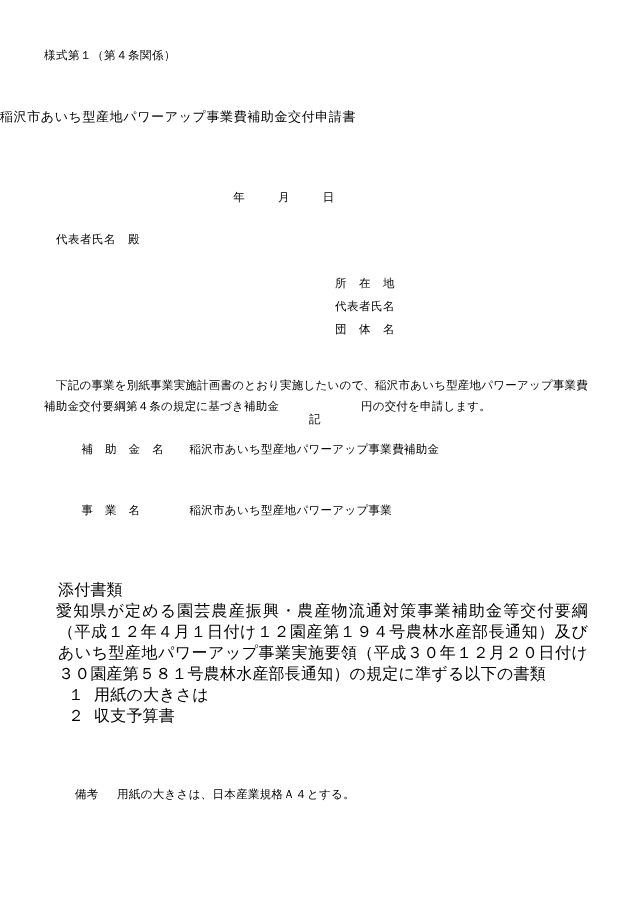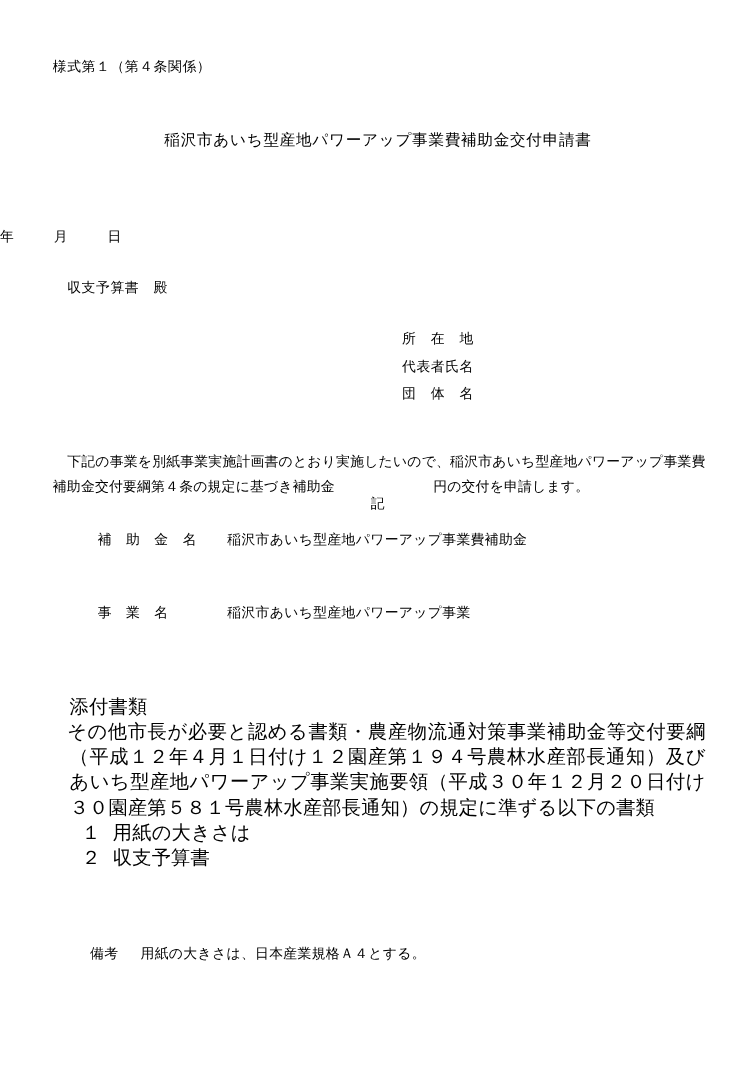--- a/index.html
+++ b/index.html
@@ -32,30 +32,29 @@
     left: 44px;
     top: 48px;
     font-size: 11.5px;
     letter-spacing: 0.5px;
   }
   .doc-title {
     position: absolute;
     left: 0;
     top: 108px;
     width: 630px;
-    text-align: center;
     font-size: 13px;
     letter-spacing: 0.6px;
   }
   .date-line {
     position: absolute;
     left: 0;
     top: 190px;
     width: 630px;
-    text-align: left;
+    text-align: center;
     padding-right: 62px;
     box-sizing: border-box;
     font-size: 11.5px;
     letter-spacing: 0.5px;
   }
   .date-line .seg { display: inline-block; }
   .date-line .gap { display: inline-block; width: 26px; }
   .addressee {
     position: absolute;
     left: 56px;
@@ -152,21 +151,21 @@
     <div class="doc-title">稲沢市あいち型産地パワーアップ事業費補助金交付申請書</div>
 
     <div class="date-line">
       <span class="seg">年</span>
       <span class="gap"></span>
       <span class="seg">月</span>
       <span class="gap"></span>
       <span class="seg">日</span>
     </div>
 
-    <div class="addressee">収支予算書　殿</div>
+    <div class="addressee">代表者氏名　殿</div>
 
     <div class="applicant-block">
       <div>所　在　地</div>
       <div>代表者氏名</div>
       <div>団　体　名</div>
     </div>
 
     <div class="body-para">
       <span class="indent"></span><span>下記の事業を別紙事業実施計画書のとおり実施したいので、稲沢市あいち型産地パワーアップ事業費補助金交付要綱第４条の規定に基づき補助金　　　　　　　円の交付を申請します。</span>
     </div>
@@ -177,21 +176,21 @@
       <div class="kv-row">
         <span class="k">補　助　金　名</span><span class="v">稲沢市あいち型産地パワーアップ事業費補助金</span>
       </div>
       <div class="kv-row">
         <span class="k">事　業　名</span><span class="v">稲沢市あいち型産地パワーアップ事業</span>
       </div>
     </div>
 
     <div class="attach">
       <div class="attach-title">添付書類</div>
-      <div class="attach-text">その他市長が必要と認める書類・農産物流通対策事業補助金等交付要綱（平成１２年４月１日付け１２園産第１９４号農林水産部長通知）及びあいち型産地パワーアップ事業実施要領（平成３０年１２月２０日付け３０園産第５８１号農林水産部長通知）の規定に準ずる以下の書類</div>
+      <div class="attach-text">愛知県が定める園芸農産振興・農産物流通対策事業補助金等交付要綱（平成１２年４月１日付け１２園産第１９４号農林水産部長通知）及びあいち型産地パワーアップ事業実施要領（平成３０年１２月２０日付け３０園産第５８１号農林水産部長通知）の規定に準ずる以下の書類</div>
       <div class="attach-items">
         <div><span class="num">１</span><span>用紙の大きさは</span></div>
         <div><span class="num">２</span><span>収支予算書</span></div>
       </div>
     </div>
 
     <div class="note">
       <span class="lbl">備考</span><span>用紙の大きさは、日本産業規格Ａ４とする。</span>
     </div>
 

